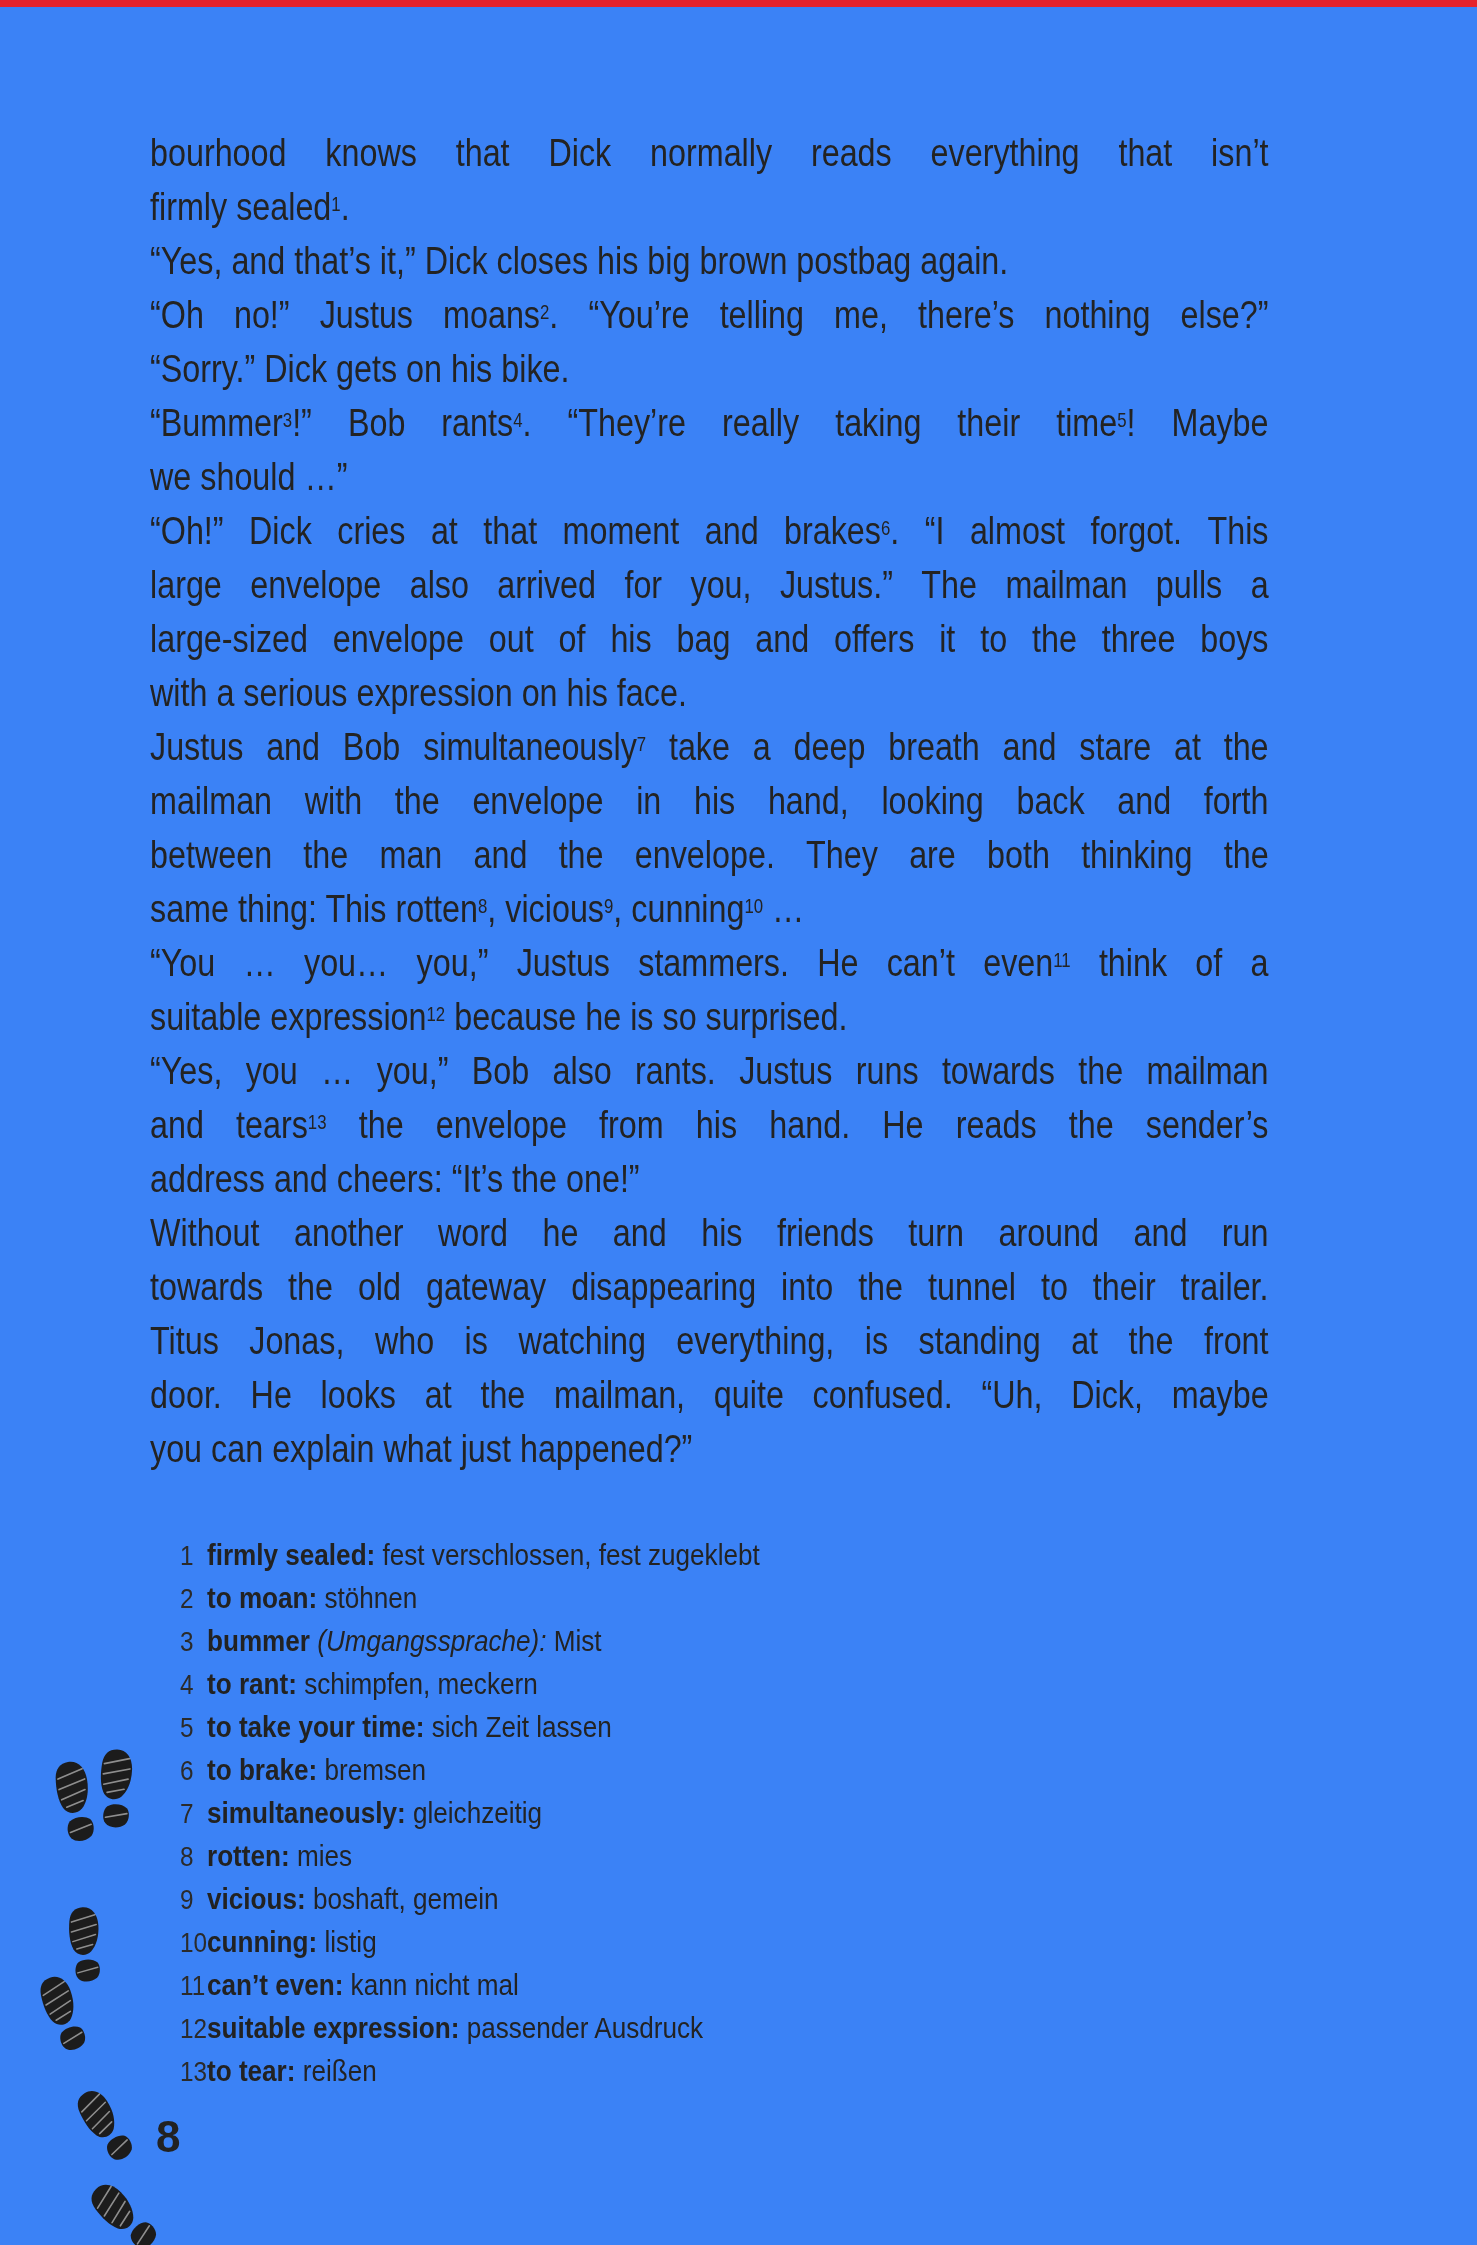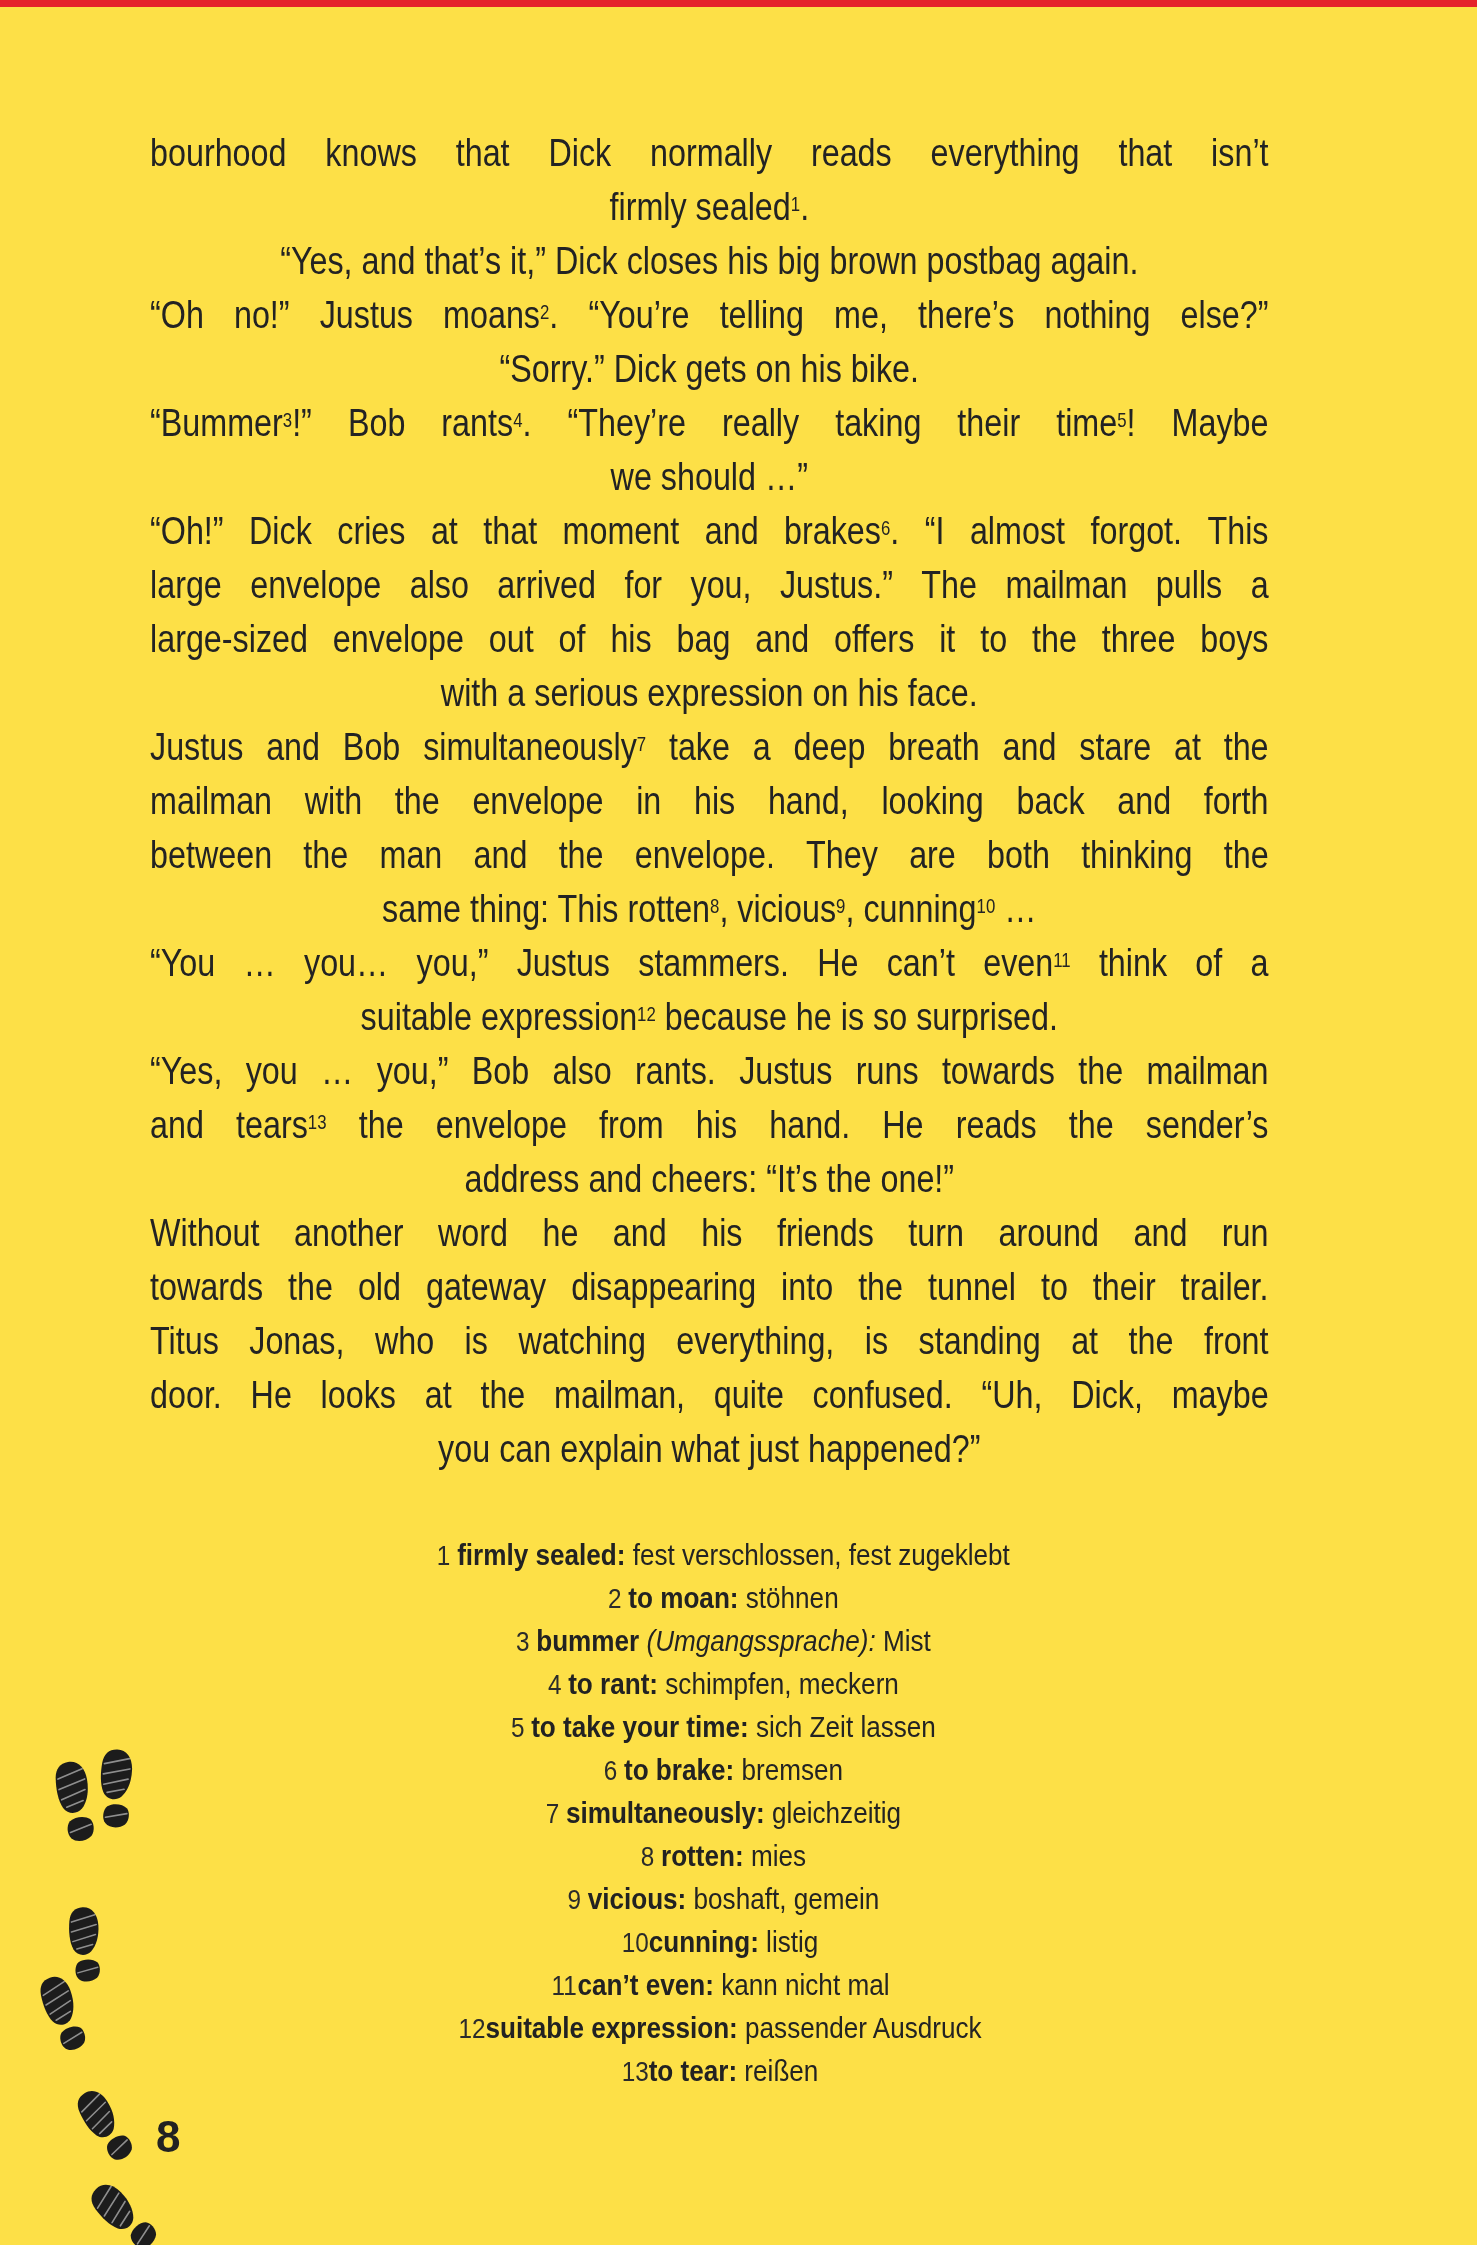--- a/index.html
+++ b/index.html
@@ -1,23 +1,22 @@
 <!DOCTYPE html>
 <html><head>
 <meta charset="utf-8">
 <style>
   html,body{margin:0;padding:0;background:#ffffff;}
   #page{
     position:relative;
     width:1477px;height:2245px;
-    background:#fde047;
+    background:#3b82f6;
     overflow:hidden;
     font-family:"Liberation Sans","DejaVu Sans",sans-serif;
     color:#232323;
-    text-align:center;
   }
   #topbar{
     position:absolute;left:0;top:0;width:1477px;height:7px;
   }
   
   #bodytext{
     position:absolute;left:150px;top:126px;width:1316px;
     transform:scaleX(0.85);transform-origin:0 0;
     font-size:38px;color:#232323;
   }

